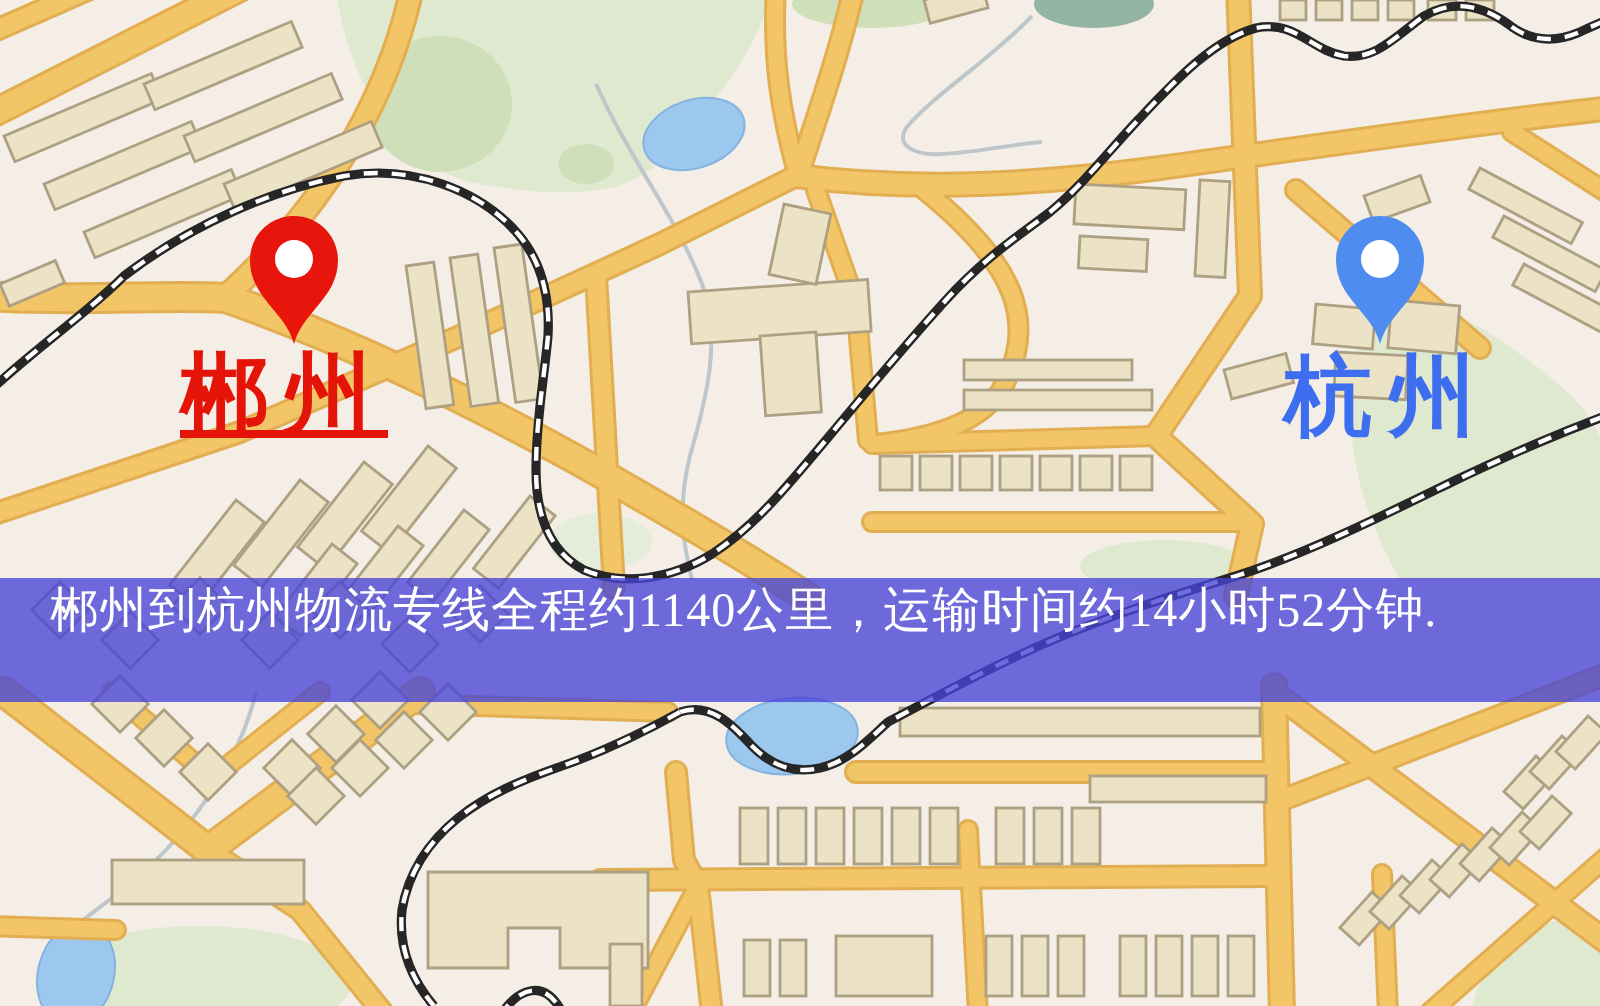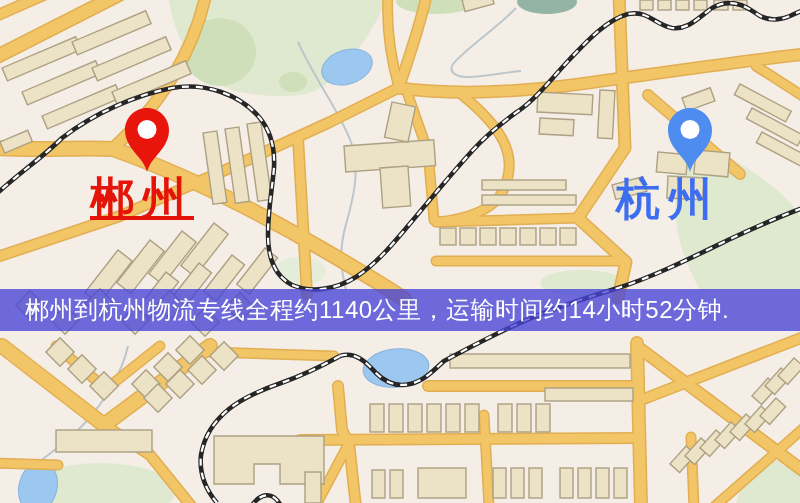--- a/index.html
+++ b/index.html
@@ -18,23 +18,23 @@
   .bld{fill:var(--building,#ece2c6);stroke:var(--building_outline,#ada083);stroke-width:1.4;}
   .rail-b{stroke:var(--railway,#262626);stroke-width:4.6;fill:none;}
   .rail-d{stroke:#fff;stroke-width:2.2;fill:none;stroke-dasharray:7 7;}
   
   .pin{position:absolute;width:60px;height:66px;}
   .pin-origin{left:117px;top:106px;}
   .pin-dest{left:660px;top:106px;}
   .city-label{position:absolute;font-size:44px;font-weight:bold;letter-spacing:8px;
               line-height:1;white-space:nowrap;}
   .label-origin{left:90px;top:176px;text-decoration:underline;}
-  .label-dest{left:616px;top:177px;}
-  .banner{position:absolute;left:0;top:289px;width:800px;height:42px;
-          display:flex;align-items:center;box-sizing:border-box;padding-left:25px;}
+  .label-dest{left:642px;top:177px;}
+  .banner{position:absolute;left:0;top:289px;width:800px;height:62px;
+          display:flex;align-items:flex-start;box-sizing:border-box;padding-left:25px;font-family:Liberation Serif, serif;}
   .banner-text{font-size:24px;letter-spacing:0.5px;white-space:nowrap;}
 </style>
 </head>
 <body>
 
 <div class="stage">
 
   <svg class="mapbg" width="800" height="503" viewBox="0 0 800 503" xmlns="http://www.w3.org/2000/svg" xmlns:xlink="http://www.w3.org/1999/xlink">
     <defs>
       <path id="r1" d="M-4,57 L120,-6"></path>

